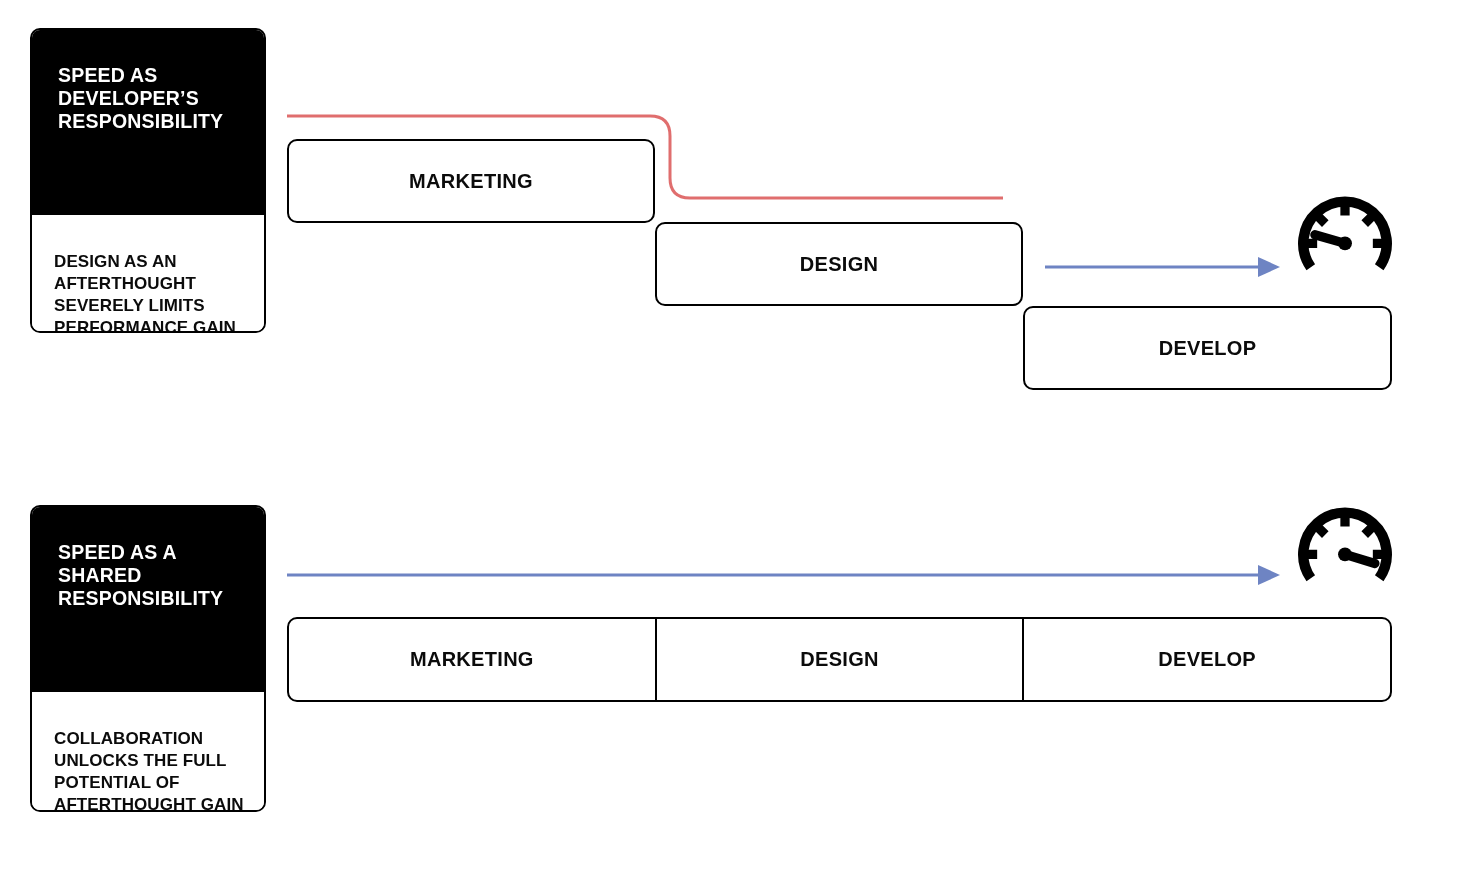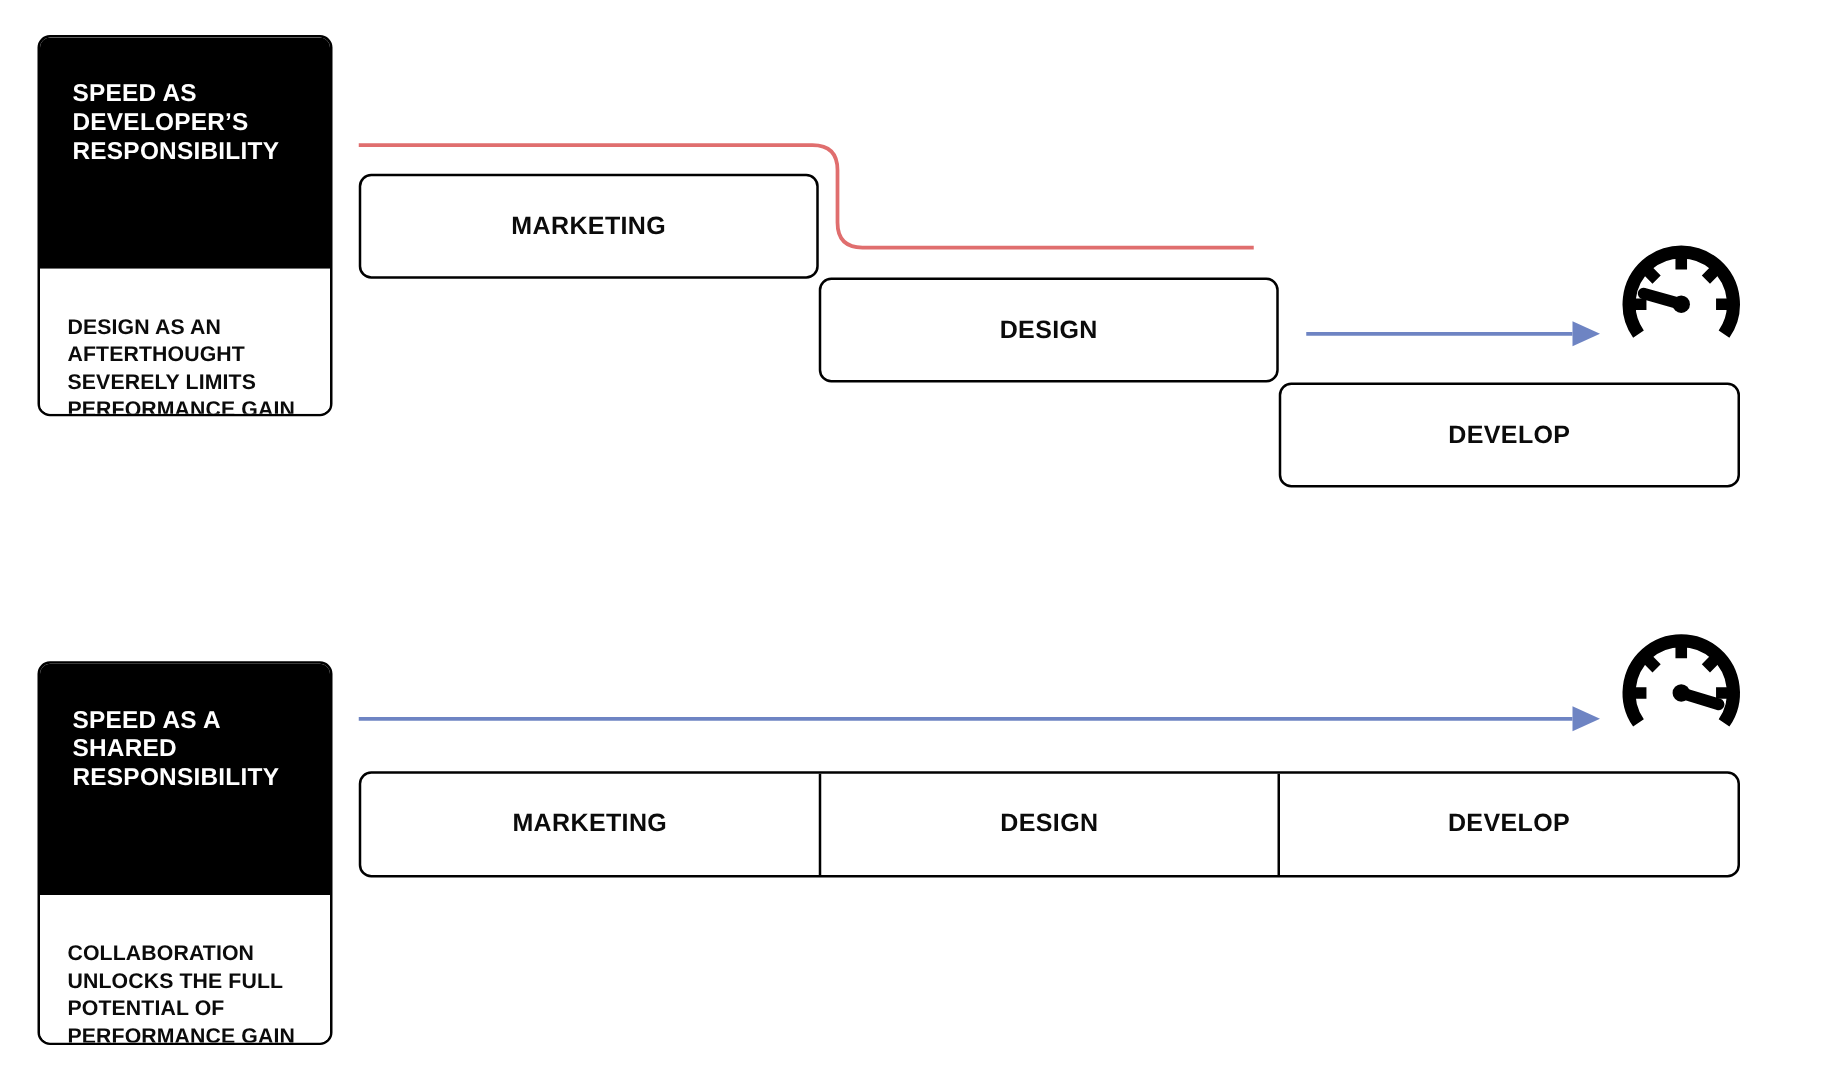--- a/index.html
+++ b/index.html
@@ -71,28 +71,28 @@
     <polygon points="215,2 237,12 215,22" fill="#6e84c3"></polygon>
   </svg>
 
   <svg class="overlay" style="left:1287px;top:190px;" width="116" viewBox="0 0 100 78">
     <path d="M20.5,66.65 A36,36 0 1 1 79.5,66.65" fill="none" stroke="#000" stroke-width="9"></path>
     <path d="M14,46 H26 M24.5,20.5 L33,29 M50,10 V22 M75.5,20.5 L67,29 M86,46 H74" stroke="#000" stroke-width="8" fill="none"></path>
     <line x1="50" y1="46" x2="24" y2="38.6" stroke="#000" stroke-width="8" stroke-linecap="round"></line>
     <circle cx="50" cy="46" r="6" fill="#000"></circle>
   </svg>
 
-  <div class="def-card" style="left:30px;top:505px;height:307px;margin-top:24px;">
+  <div class="def-card" style="left:30px;top:505px;height:307px;">
     <div class="card-black">SPEED AS A
 SHARED
 RESPONSIBILITY</div>
     <div class="card-white">COLLABORATION
 UNLOCKS THE FULL
 POTENTIAL OF
-PERFORMANCE GAIN</div>
+AFTERTHOUGHT GAIN</div>
   </div>
 
   <svg class="overlay" style="left:285px;top:563px;" width="998" height="24" viewBox="0 0 998 24">
     <line x1="2" y1="12" x2="973" y2="12" stroke="#6e84c3" stroke-width="3"></line>
     <polygon points="973,2 995,12 973,22" fill="#6e84c3"></polygon>
   </svg>
 
   <svg class="overlay" style="left:1287px;top:501px;" width="116" viewBox="0 0 100 78">
     <path d="M20.5,66.65 A36,36 0 1 1 79.5,66.65" fill="none" stroke="#000" stroke-width="9"></path>
     <path d="M14,46 H26 M24.5,20.5 L33,29 M50,10 V22 M75.5,20.5 L67,29 M86,46 H74" stroke="#000" stroke-width="8" fill="none"></path>

